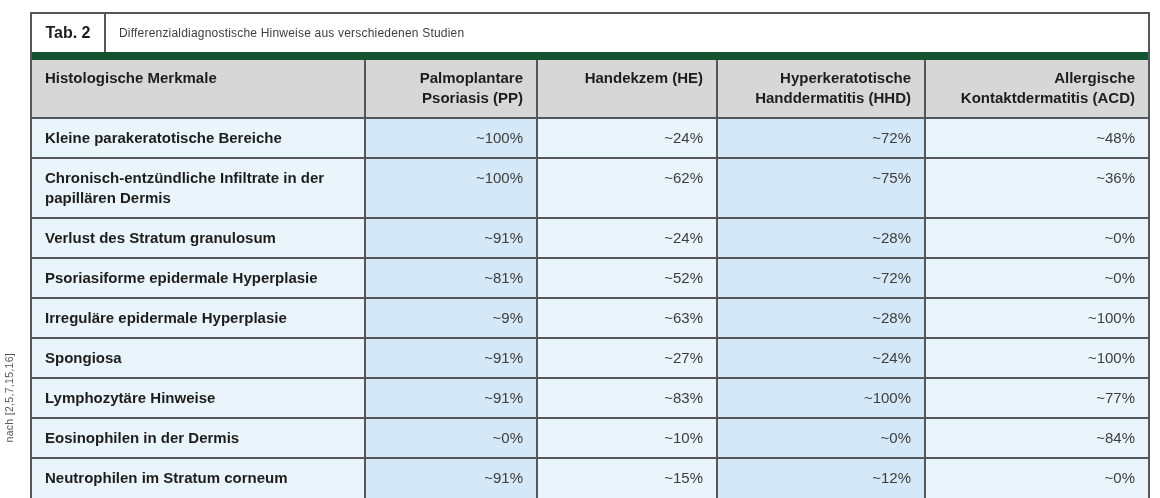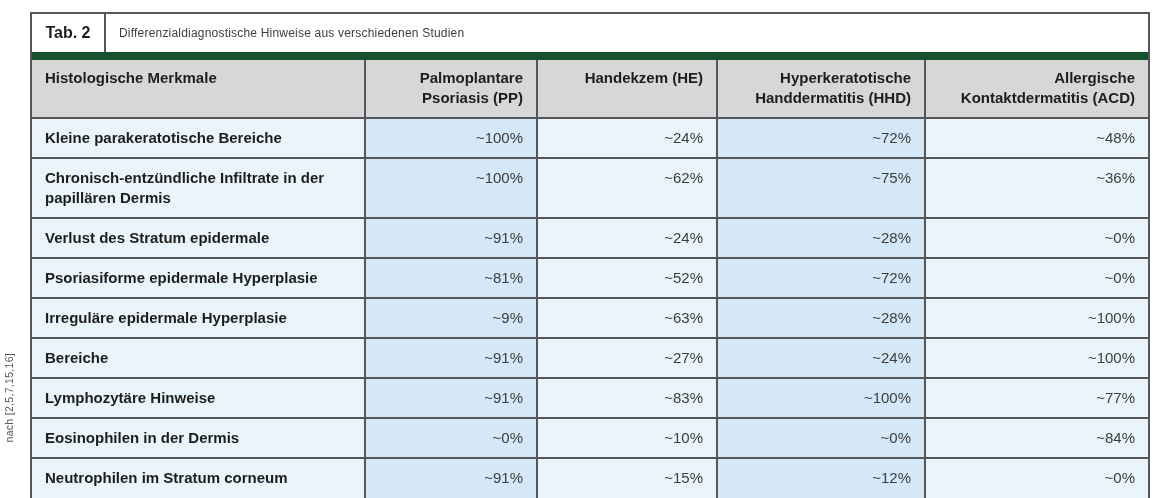--- a/index.html
+++ b/index.html
@@ -141,42 +141,42 @@
           <td class="val shade-light">~48%</td>
         </tr>
         <tr>
           <td class="feature">Chronisch-entzündliche Infiltrate in der papillären Dermis</td>
           <td class="val shade-dark">~100%</td>
           <td class="val shade-light">~62%</td>
           <td class="val shade-dark">~75%</td>
           <td class="val shade-light">~36%</td>
         </tr>
         <tr>
-          <td class="feature">Verlust des Stratum epidermale</td>
+          <td class="feature">Verlust des Stratum granulosum</td>
           <td class="val shade-dark">~91%</td>
           <td class="val shade-light">~24%</td>
           <td class="val shade-dark">~28%</td>
           <td class="val shade-light">~0%</td>
         </tr>
         <tr>
           <td class="feature">Psoriasiforme epidermale Hyperplasie</td>
           <td class="val shade-dark">~81%</td>
           <td class="val shade-light">~52%</td>
           <td class="val shade-dark">~72%</td>
           <td class="val shade-light">~0%</td>
         </tr>
         <tr>
           <td class="feature">Irreguläre epidermale Hyperplasie</td>
           <td class="val shade-dark">~9%</td>
           <td class="val shade-light">~63%</td>
           <td class="val shade-dark">~28%</td>
           <td class="val shade-light">~100%</td>
         </tr>
         <tr>
-          <td class="feature">Bereiche</td>
+          <td class="feature">Spongiosa</td>
           <td class="val shade-dark">~91%</td>
           <td class="val shade-light">~27%</td>
           <td class="val shade-dark">~24%</td>
           <td class="val shade-light">~100%</td>
         </tr>
         <tr>
           <td class="feature">Lymphozytäre Hinweise</td>
           <td class="val shade-dark">~91%</td>
           <td class="val shade-light">~83%</td>
           <td class="val shade-dark">~100%</td>

